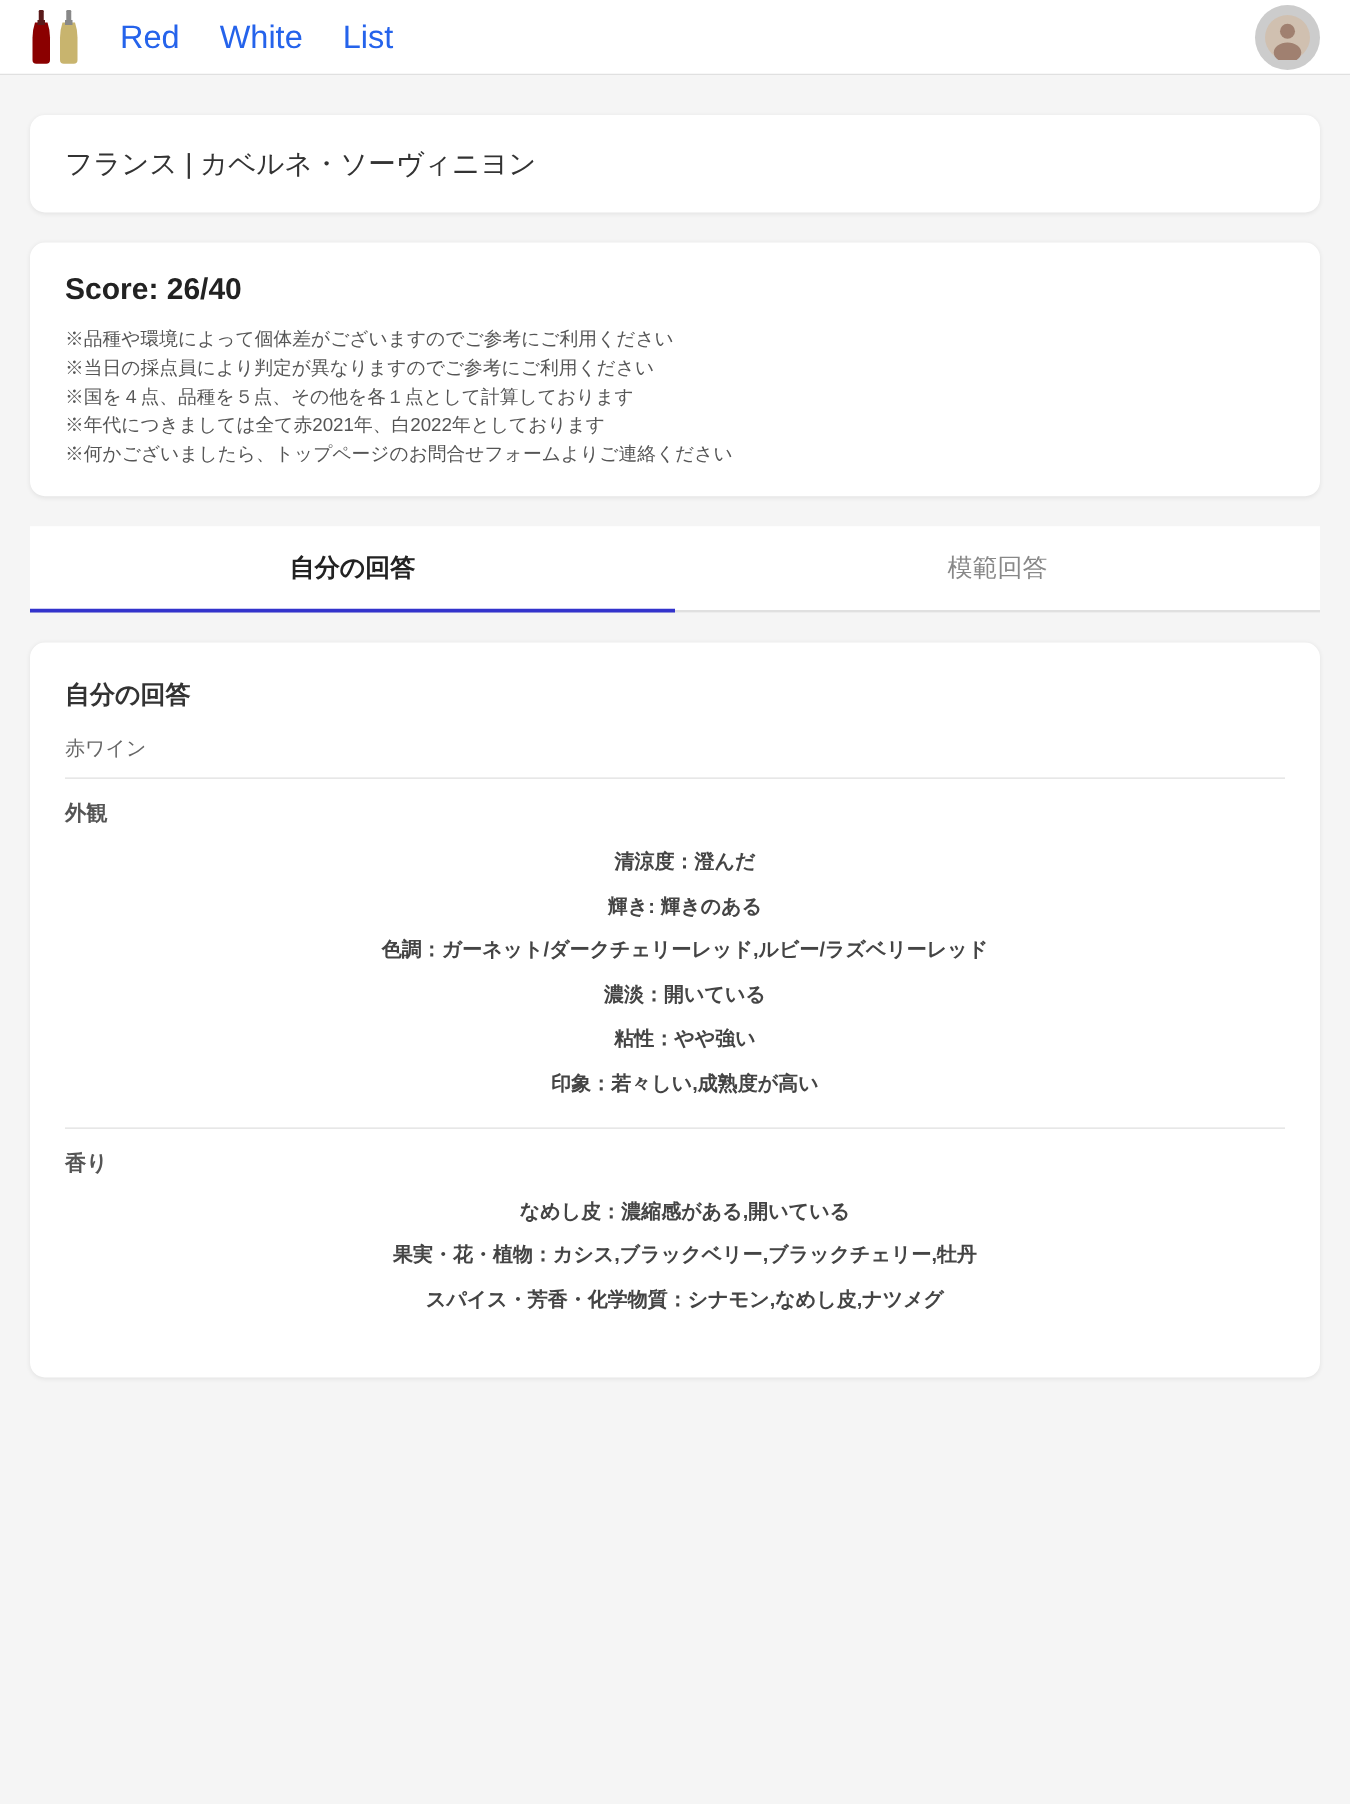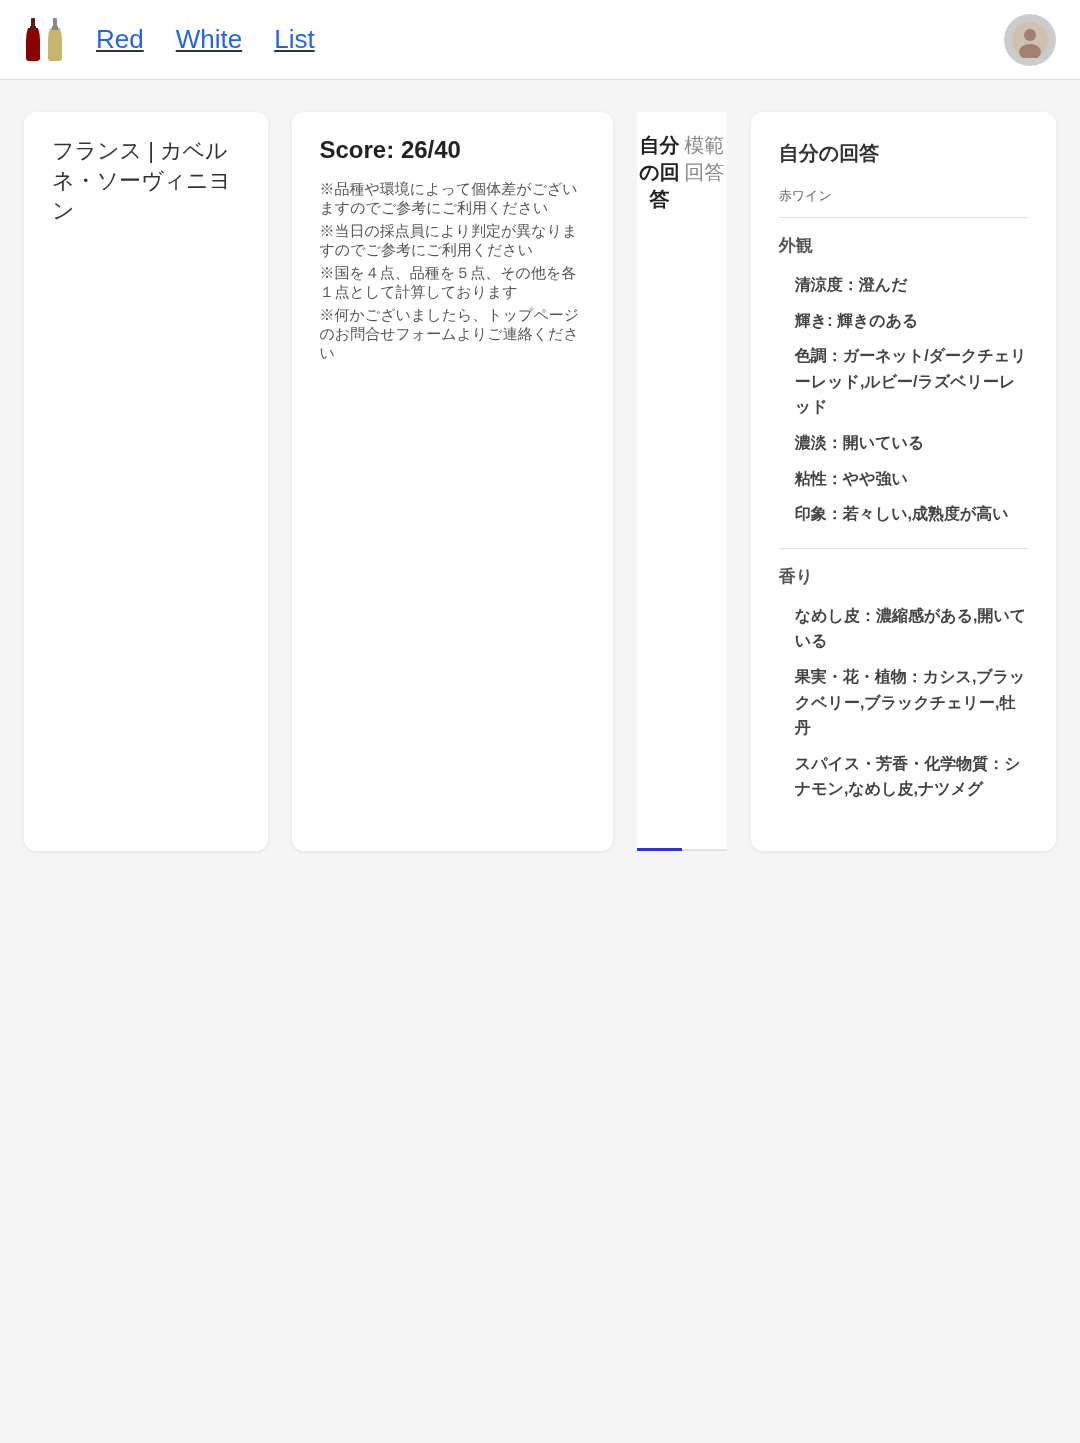--- a/index.html
+++ b/index.html
@@ -15,22 +15,21 @@
       margin: 0 auto;
     }
 
     
     .header {
       background: #fff;
       border-bottom: 1px solid #e0e0e0;
       padding: 0 24px;
       display: flex;
       align-items: center;
-      height: 80px;
-      text-decoration: underline;
+      height: 60px;
     }
     .header-logo {
       display: flex;
       align-items: center;
       gap: 4px;
       margin-right: 32px;
     }
     .header-nav {
       display: flex;
       gap: 32px;
@@ -53,21 +52,21 @@
       align-items: center;
       justify-content: center;
       font-size: 22px;
       color: #666;
     }
 
     
     .main {
       padding: 32px 24px;
       display: flex;
-      flex-direction: row;
+      flex-direction: column;
       gap: 24px;
     }
 
     
     .card {
       background: #fff;
       border-radius: 12px;
       box-shadow: 0 1px 4px rgba(0,0,0,0.08);
       padding: 24px 28px;
     }
@@ -133,39 +132,40 @@
       box-shadow: 0 1px 4px rgba(0,0,0,0.08);
       padding: 28px;
     }
     .answer-section-title {
       font-size: 20px;
       font-weight: 600;
       color: #333;
       margin-bottom: 20px;
     }
     .wine-type {
-      font-size: 13px;
+      font-size: 16px;
       color: #666;
       margin-bottom: 12px;
     }
     .section-divider {
       border: none;
       border-top: 1px solid #e0e0e0;
       margin: 8px 0 16px 0;
     }
     .category-title {
       font-size: 17px;
       color: #555;
       margin-bottom: 10px;
     }
     .detail-row {
       font-size: 16px;
       color: #444;
       padding: 5px 0 5px 16px;
       line-height: 1.6;
+      text-align: center;
     }
     .category-block {
       margin-bottom: 16px;
       font-weight: bold;
     }
   </style>
 </head>
 <body>
 
 <header class="header">
@@ -202,20 +202,21 @@
   <div class="card">
     <div class="wine-label">フランス | カベルネ・ソーヴィニヨン</div>
   </div>
 
   <div class="card">
     <div class="score-title">Score: 26/40</div>
     <div class="score-notes">
       <div class="score-note">※品種や環境によって個体差がございますのでご参考にご利用ください</div>
       <div class="score-note">※当日の採点員により判定が異なりますのでご参考にご利用ください</div>
       <div class="score-note">※国を４点、品種を５点、その他を各１点として計算しております</div>
+      <div class="score-note">※年代につきましては全て赤2021年、白2022年としております</div>
       <div class="score-note">※何かございましたら、トップページのお問合せフォームよりご連絡ください</div>
     </div>
   </div>
 
   <div class="tabs">
     <div class="tab active">自分の回答</div>
     <div class="tab inactive">模範回答</div>
   </div>
 
   <div class="answer-card">

